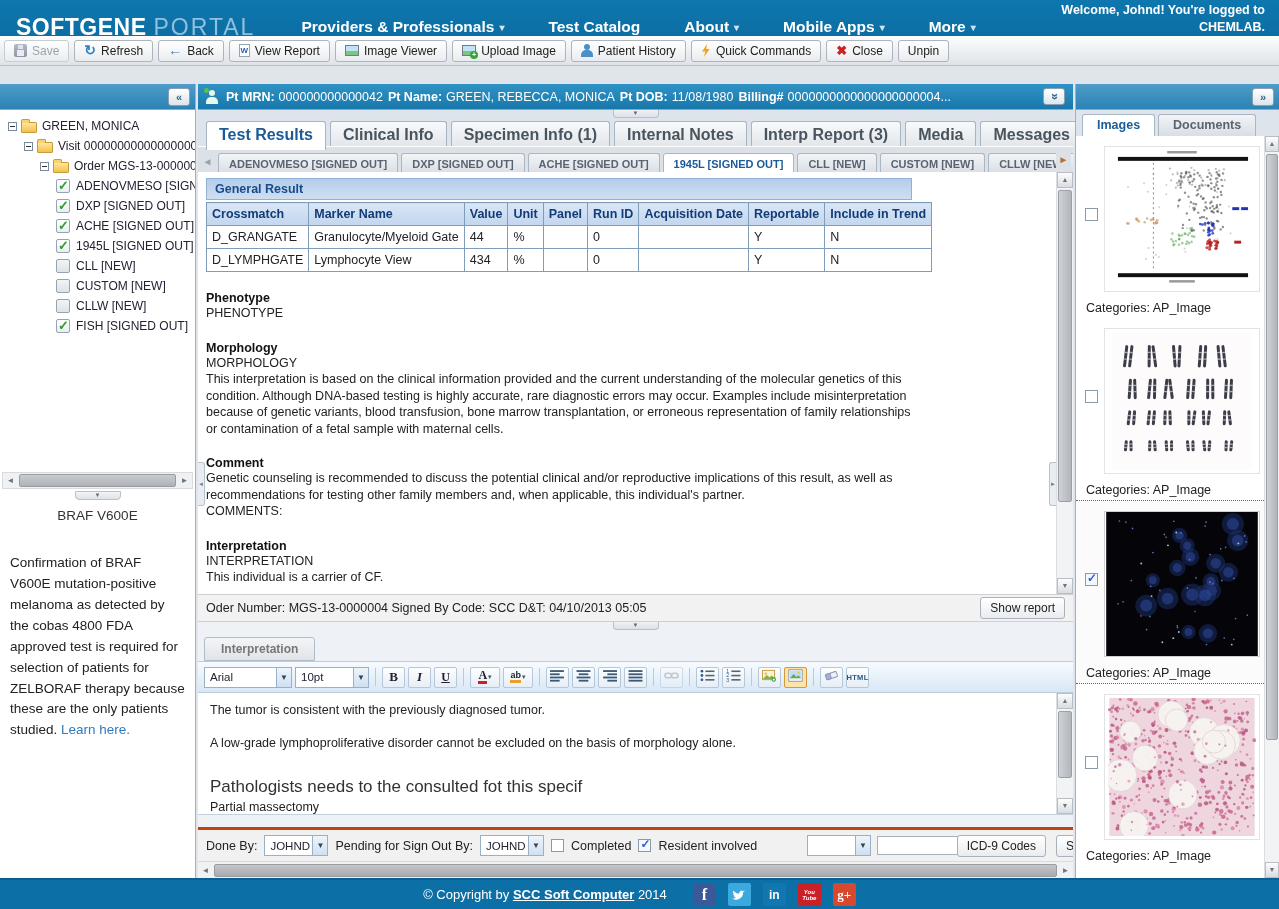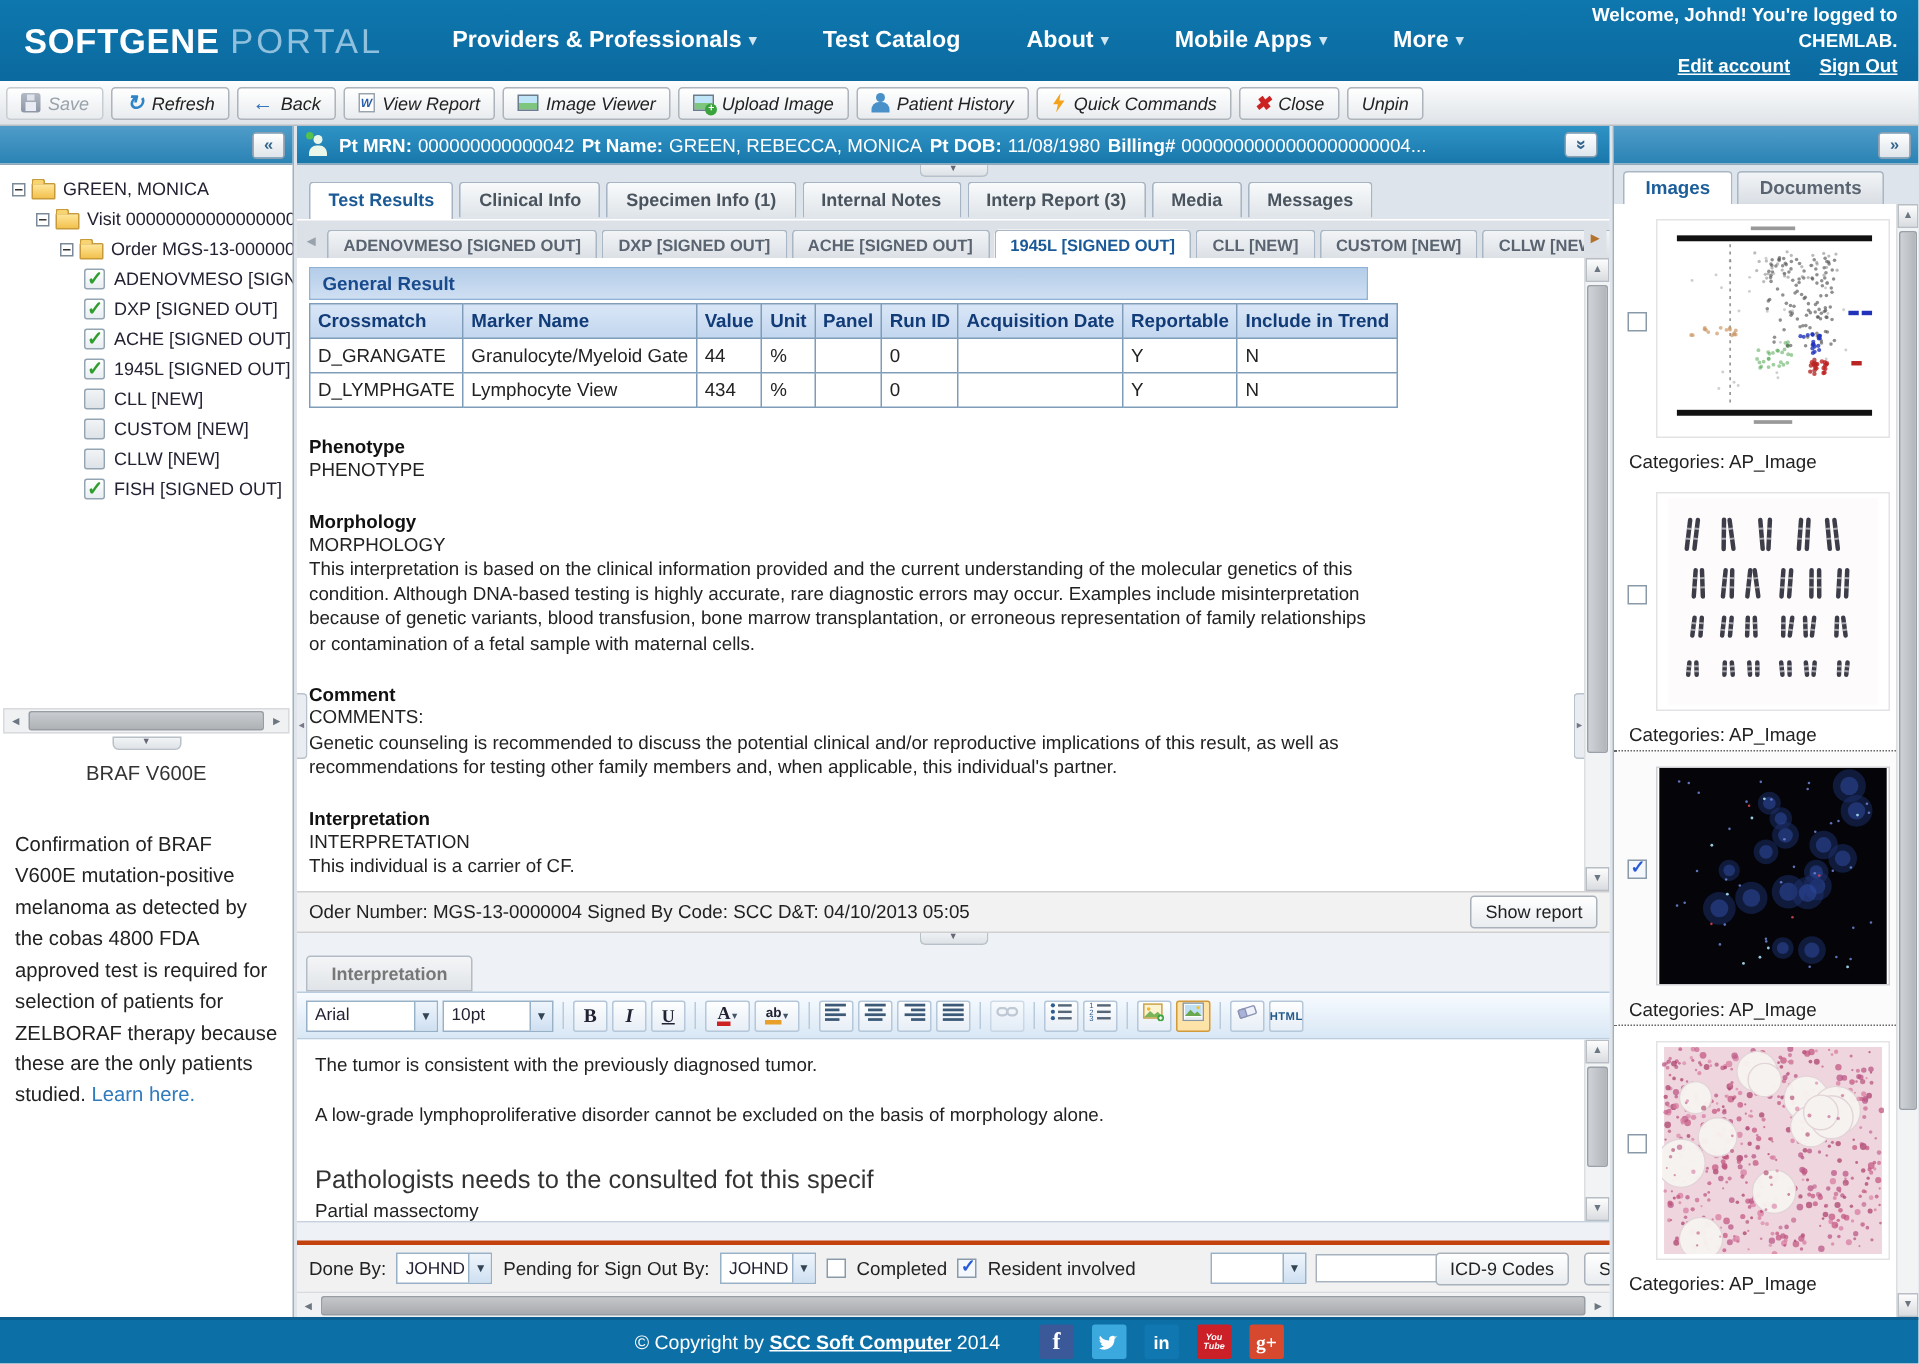--- a/index.html
+++ b/index.html
@@ -13,23 +13,23 @@
   .logo { margin-left:16px; font-size:23px; font-weight:bold; color:#fff; letter-spacing:.5px; white-space:nowrap; }
   .logo .lg2 { color:#8fc0dd; font-weight:400; margin-left:7px; letter-spacing:2px; }
   .mainnav { display:flex; margin-left:46px; }
   .nav-item { color:#fff; font-size:15.5px; font-weight:bold; margin-right:44px; white-space:nowrap; cursor:pointer; display:flex; align-items:center; }
   .nav-item .caret { font-size:10px; margin-left:5px; color:#cfe5f2; }
   .welcome { margin-left:auto; margin-right:14px; text-align:right; color:#fff; font-size:12.5px; line-height:17px; }
   .welcome .wl1 { font-weight:bold; }
   .acct a { color:#fff; font-weight:bold; text-decoration:underline; margin-left:16px; cursor:pointer; }
 
   
-  .toolbar { position:absolute; left:0; top:54px; width:1279px; height:30px;
+  .toolbar { position:absolute; left:0; top:36px; width:1279px; height:30px;
     background:linear-gradient(#fcfdfe,#dfe3e7); border-bottom:1px solid #b9bec4;
-    display:flex; align-items:center; padding-left:4px;font-style:italic; }
+    display:flex; align-items:center; padding-left:4px; }
   .tbtn { display:inline-flex; align-items:center; gap:5px; height:22px; padding:0 9px; margin-right:5px;
     border:1px solid #aeb4bb; border-radius:3px; background:linear-gradient(#ffffff,#e9ecef);
     font-size:12px; color:#222; cursor:pointer; white-space:nowrap; }
   .tbtn.disabled { color:#9aa3ab; border-color:#c8cdd2; cursor:default; }
   .icn { display:inline-block; position:relative; }
   .icn-save { width:13px; height:13px; background:linear-gradient(#b3bac6,#8d96a5); border-radius:2px; }
   .icn-save::after { content:""; position:absolute; left:3px; top:6px; width:7px; height:6px; background:#e9ecf2; }
   .icn-save::before { content:""; position:absolute; left:4px; top:1px; width:5px; height:4px; background:#dfe3ea; }
   .icn-refresh { color:#2f84c6; font-weight:bold; font-size:14px; line-height:13px; }
   .icn-back { color:#3a74b8; font-weight:bold; font-size:14px; line-height:13px; }
@@ -87,21 +87,21 @@
   .pt-dot { position:absolute; left:-2px; top:-1px; width:5px; height:5px; border-radius:50%; background:#55c14e; z-index:2; }
   .pt-field { margin-right:5px; }
   .pt-field b { font-weight:bold; margin-right:4px; }
   .pt-chevron { margin-left:auto; flex:none; width:22px; height:17px; background:linear-gradient(#ffffff,#dce6ee); border:1px solid #8aa0b2; border-radius:3px; color:#33658c; text-align:center; cursor:pointer; }
   .pt-chevron::before { content:"»"; display:inline-block; transform:rotate(90deg); font-size:12px; font-weight:bold; line-height:15px; }
 
   
   .tabsrow { position:relative; height:36px; background:#dde4eb; padding:11px 0 0 4px; white-space:nowrap; }
   .topnotch { position:absolute; top:0; left:50%; margin-left:-23px; width:46px; height:8px; background:linear-gradient(#eef1f4,#dde2e7); border:1px solid #b8c0c8; border-top:none; border-radius:0 0 4px 4px; text-align:center; cursor:pointer; }
   .topnotch::before { content:"▼"; font-size:6px; color:#667; line-height:6px; vertical-align:top; }
-  .tab { display:inline-block; margin-left:4px; padding:4px 12px 5px 12px; font-size:12px; font-weight:bold; color:#4a545e;
+  .tab { display:inline-block; margin-left:4px; padding:4px 12px 5px 12px; font-size:16px; font-weight:bold; color:#4a545e;
     background:linear-gradient(#f8fafb,#dfe4e9); border:1px solid #a6b4c3; border-bottom:none; border-radius:3px 3px 0 0; cursor:pointer; }
   .tab.active { background:#fff; color:#1c5a96; position:relative; z-index:2; padding-bottom:6px; }
 
   .subtabs { position:relative; height:26px; background:#dce1e8; border-top:1px solid #fff; padding:2px 20px 0 2px; display:flex; align-items:flex-end; overflow:hidden; }
   .st-arrow { flex:none; width:15px; height:20px; color:#98a2ac; font-size:10px; text-align:center; line-height:20px; cursor:pointer; }
   .st-arrow.right { position:absolute; right:2px; bottom:2px; color:#b5722c; background:#dce1e8; }
   .subtab { flex:none; margin-left:3px; padding:4px 10px; font-size:11px; font-weight:bold; color:#5a6470; white-space:nowrap;
     background:linear-gradient(#f2f4f6,#d9dee4); border:1px solid #a9b6c4; border-bottom:none; border-radius:3px 3px 0 0; cursor:pointer; }
   .subtab.active { background:#fff; color:#1b5a99; }
 
@@ -423,22 +423,22 @@
             <div class="h">Phenotype</div>
             <div class="ln">PHENOTYPE</div>
           </div>
           <div class="sec">
             <div class="h">Morphology</div>
             <div class="ln">MORPHOLOGY</div>
             <div class="ln">This interpretation is based on the clinical information provided and the current understanding of the molecular genetics of this condition. Although DNA-based testing is highly accurate, rare diagnostic errors may occur. Examples include misinterpretation because of genetic variants, blood transfusion, bone marrow transplantation, or erroneous representation of family relationships or contamination of a fetal sample with maternal cells.</div>
           </div>
           <div class="sec">
             <div class="h">Comment</div>
+            <div class="ln">Genetic counseling is recommended to discuss the potential clinical and/or reproductive implications of this result, as well as recommendations for testing other family members and, when applicable, this individual's partner.</div>
             <div class="ln">COMMENTS:</div>
-            <div class="ln">Genetic counseling is recommended to discuss the potential clinical and/or reproductive implications of this result, as well as recommendations for testing other family members and, when applicable, this individual's partner.</div>
           </div>
           <div class="sec">
             <div class="h">Interpretation</div>
             <div class="ln">INTERPRETATION</div>
             <div class="ln">This individual is a carrier of CF.</div>
           </div>
         </div>
       <div class="vsb">
         <div class="up"></div>
         <div class="thumb" style="top:18px; height:74%;"></div>

